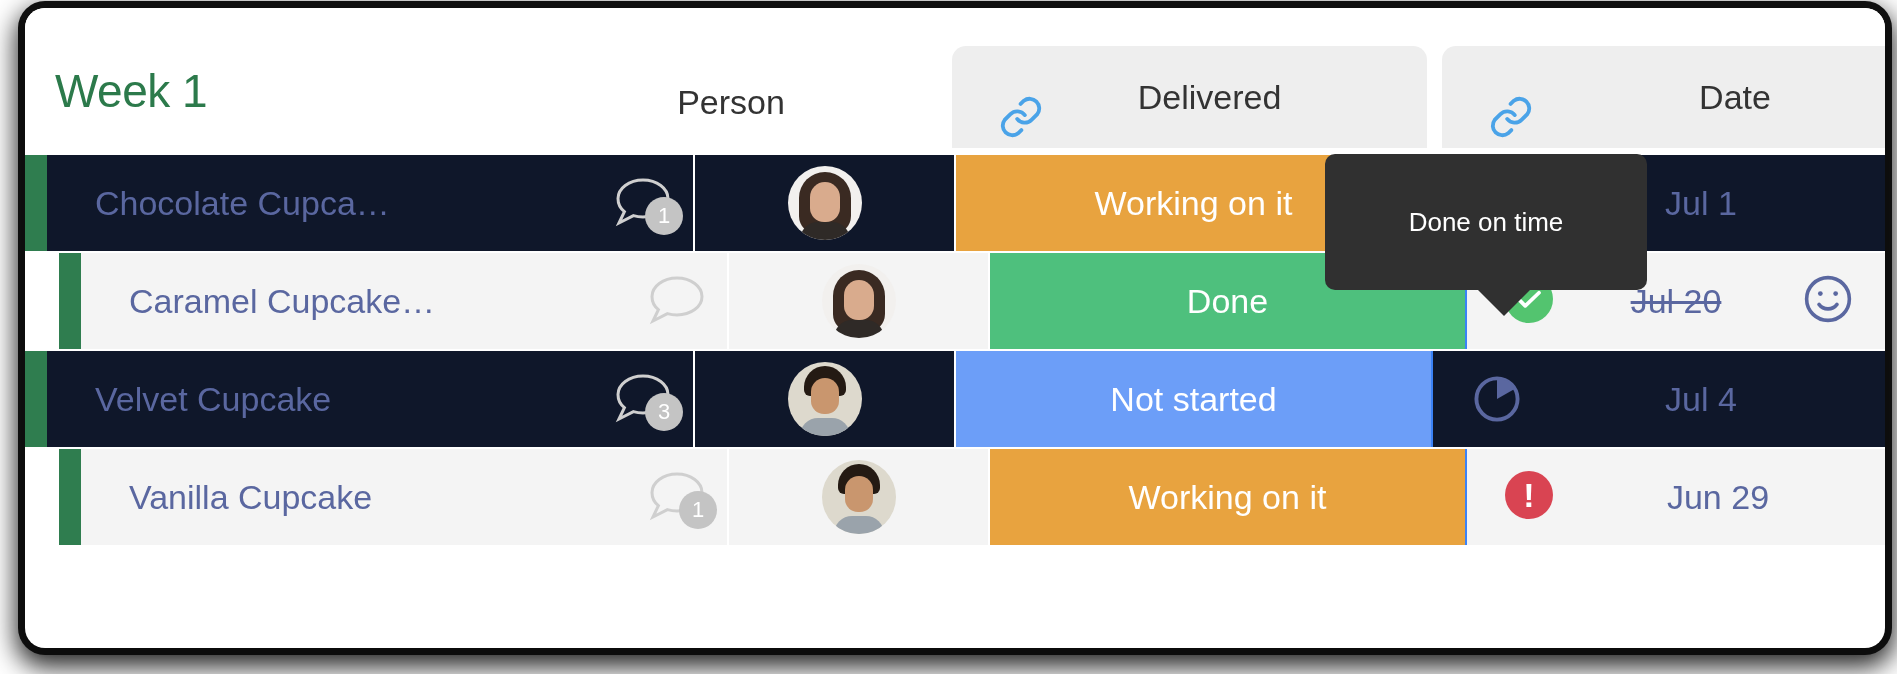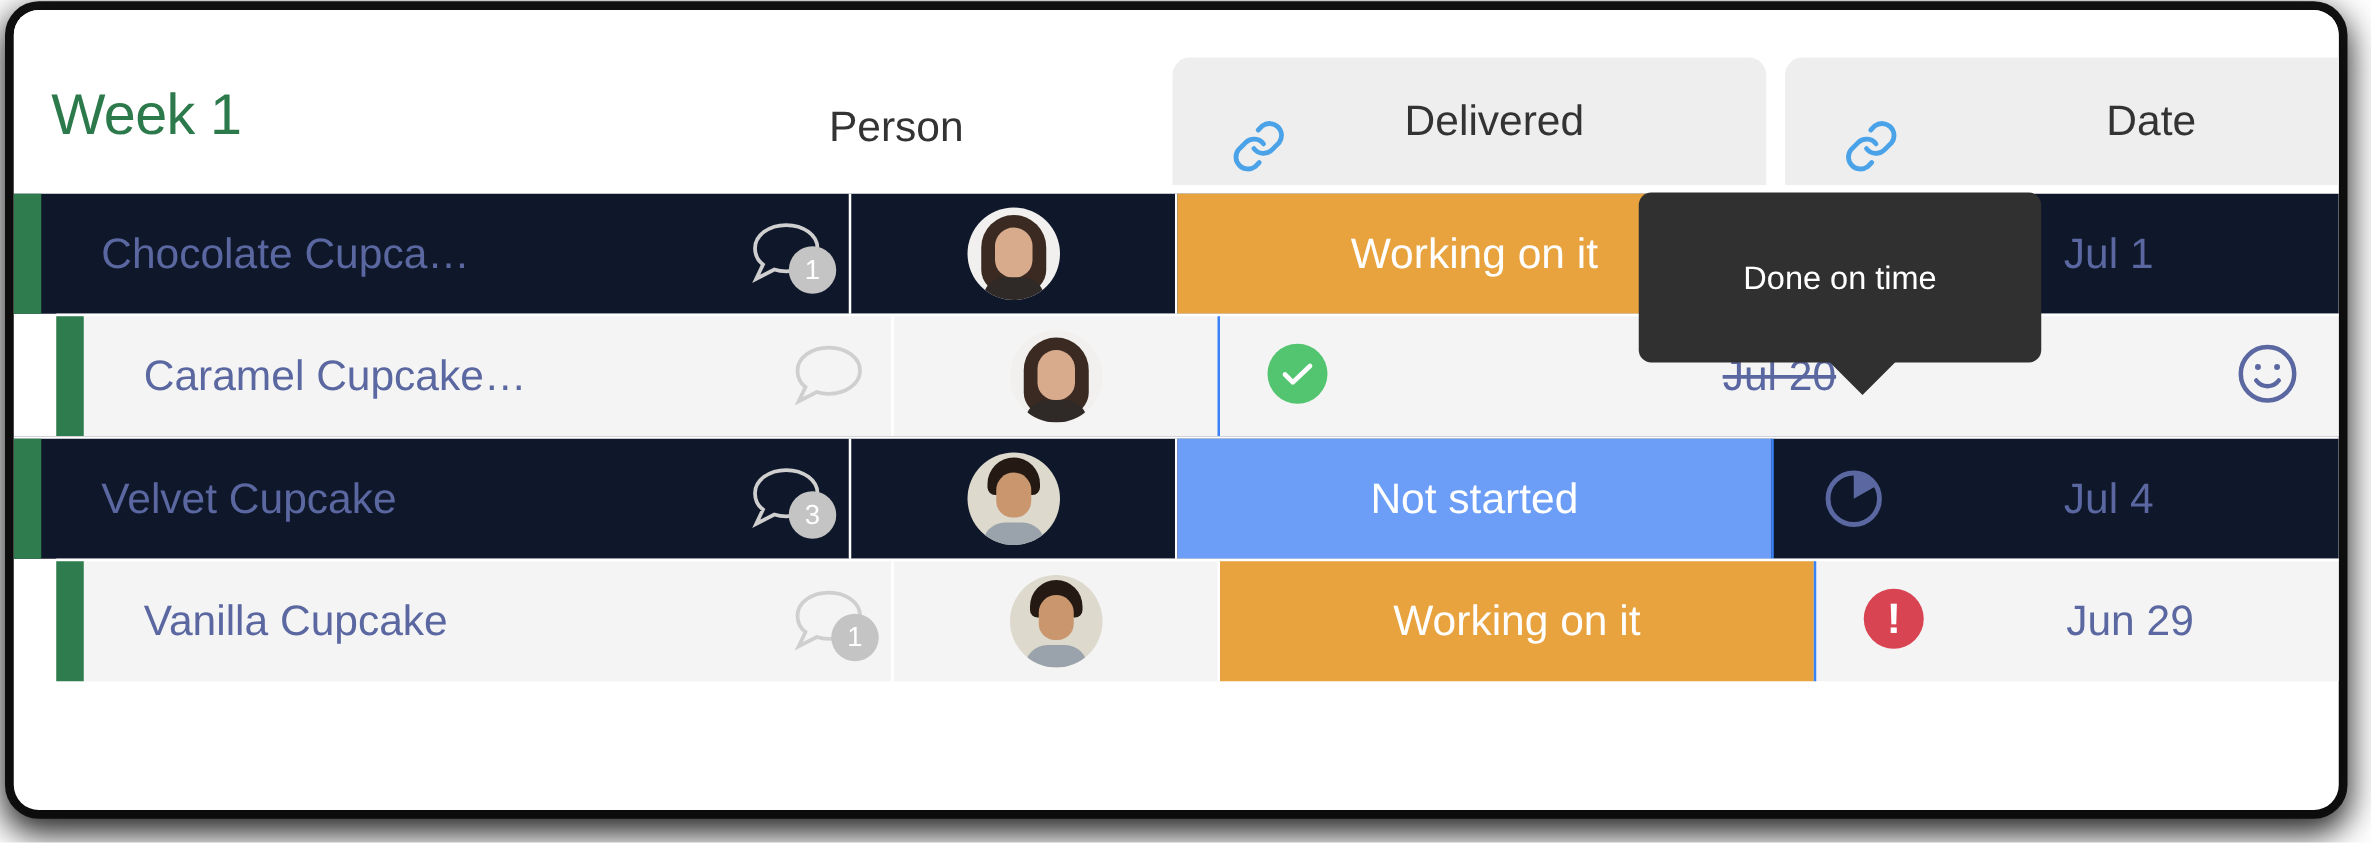--- a/index.html
+++ b/index.html
@@ -11,21 +11,21 @@
   }
   #stage {
     position: relative;
     width: 1897px; height: 674px;
     background: #ffffff;
   }
 
   
   .card {
     position: absolute;
-    left: 11px; top: 8px;
+    left: 25px; top: 8px;
     width: 1860px; height: 640px;
     background: #ffffff;
     border-radius: 20px;
     box-shadow: 0 0 0 7px rgba(10,10,10,0.97),
                 0 10px 26px 9px rgba(0,0,0,0.85);
     overflow: hidden;
   }
 
   
   .board-header {
@@ -292,20 +292,23 @@
               <path d="M32 5c14 0 25 8.3 25 18.5S46 42 32 42c-3.4 0-6.7-.5-9.6-1.4L8 48l5.4-11.4C9 33.2 7 28.6 7 23.5 7 13.3 18 5 32 5z"></path>
             </svg>
           </span>
         </div>
         <div class="cell c-person">
           <span class="avatar f">
             <span class="av-hair"></span>
             <span class="av-face"></span>
             <span class="av-body"></span>
           </span>
+        </div>
+        <div class="cell c-status">
+          <span class="status" style="background:#4ec07d">Done</span>
         </div>
         <div class="cell c-date">
           <span class="date-inner">
             <span class="date-ico">
               <span class="ico-check">
                 <svg width="30" height="30" viewBox="0 0 24 24" fill="none" stroke="#ffffff" stroke-width="3" stroke-linecap="round" stroke-linejoin="round">
                   <path d="M4 12.5l5 5L20 7"></path>
                 </svg>
               </span>
             </span>

